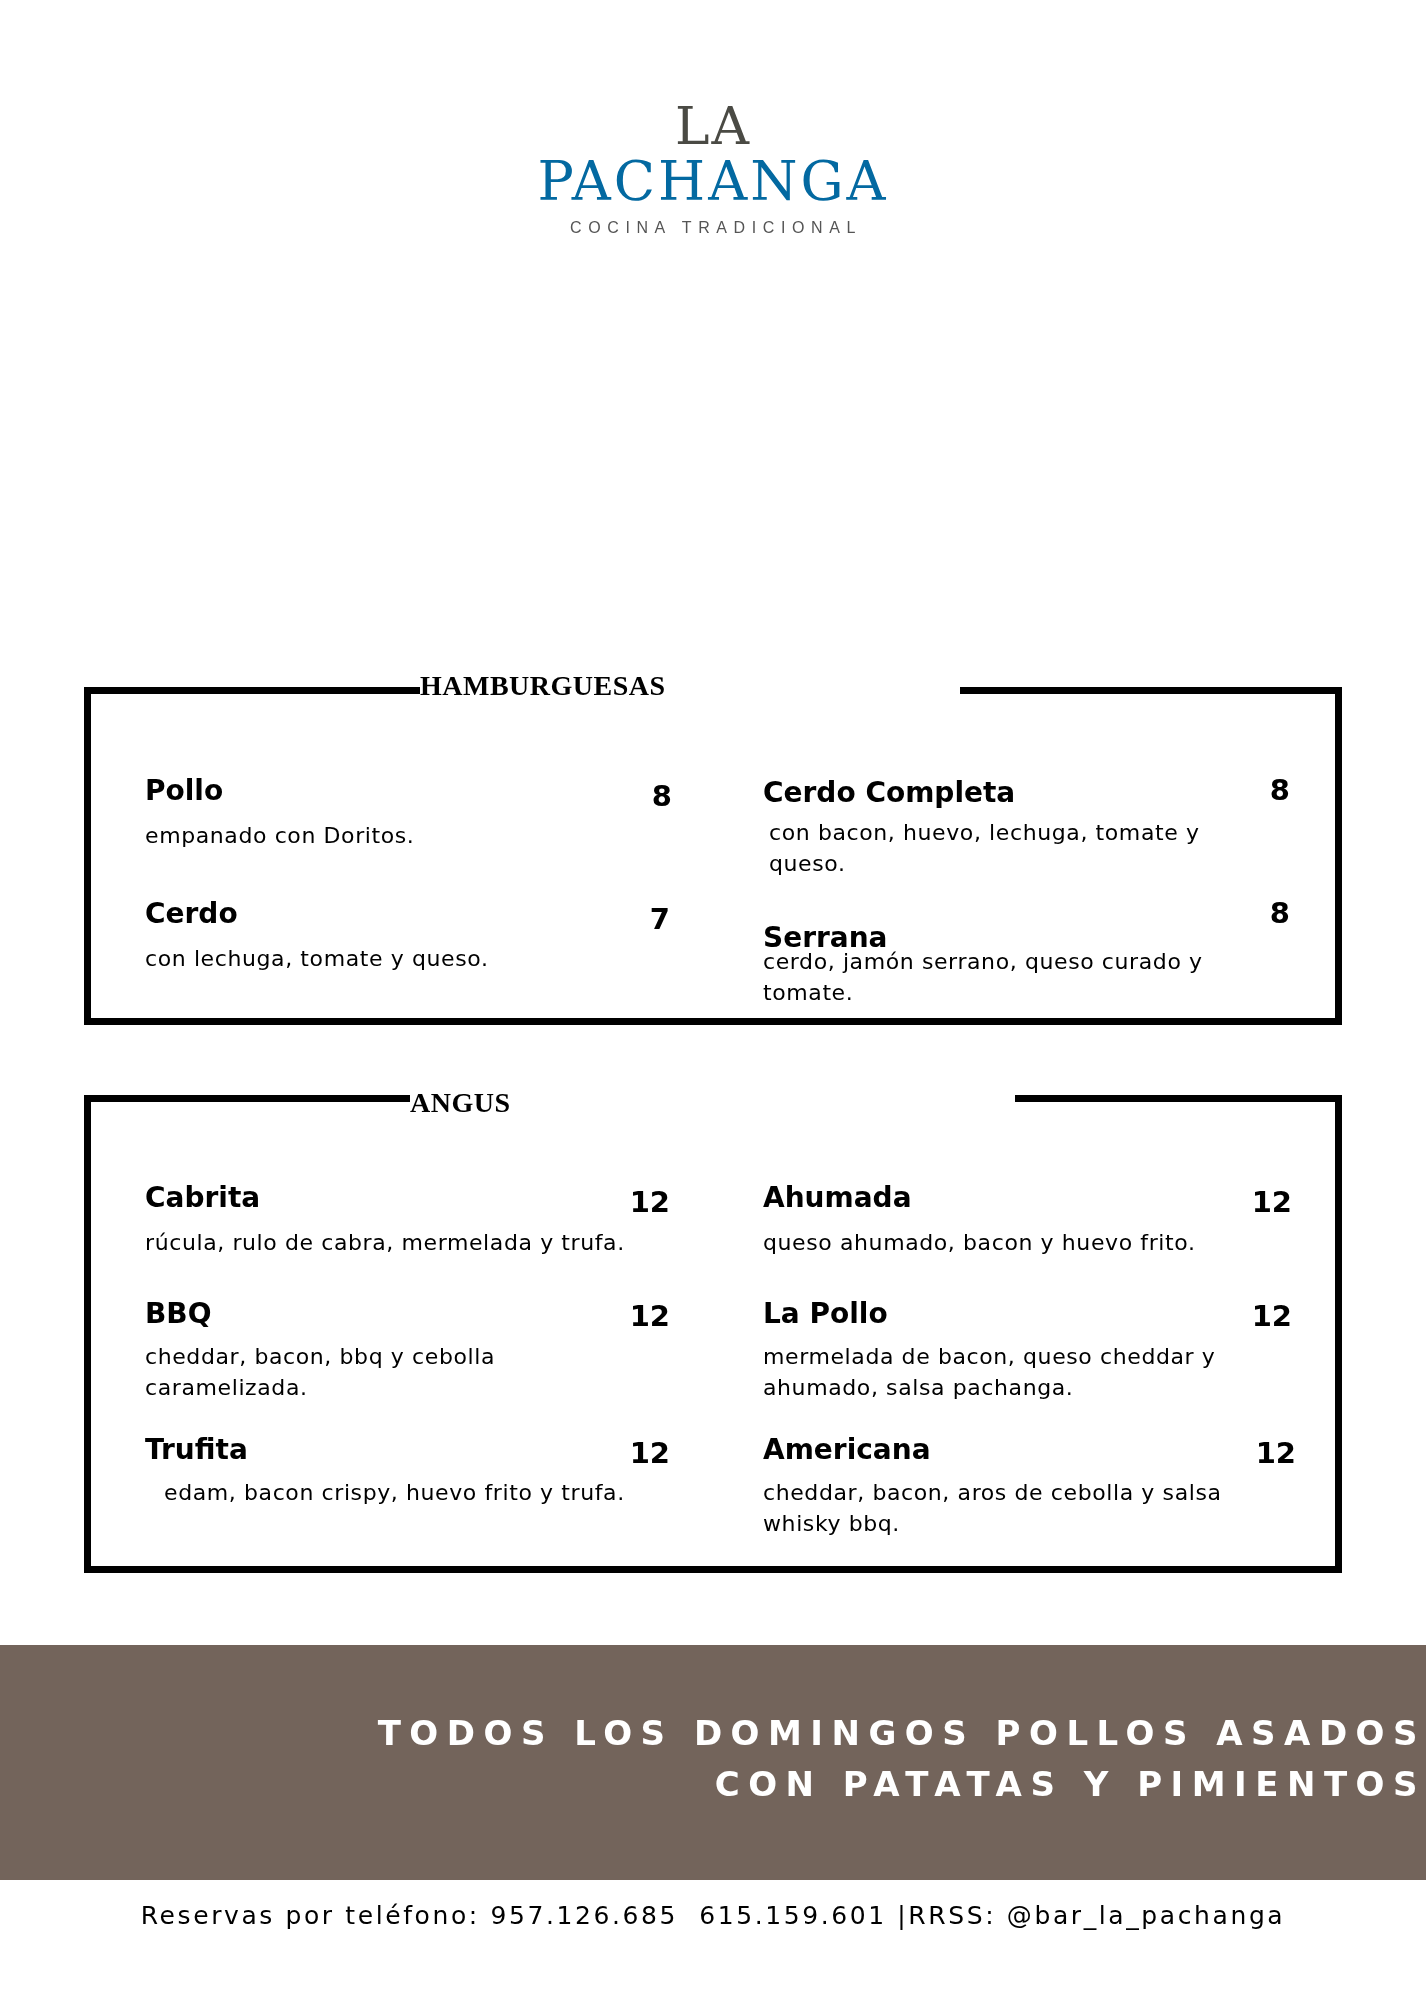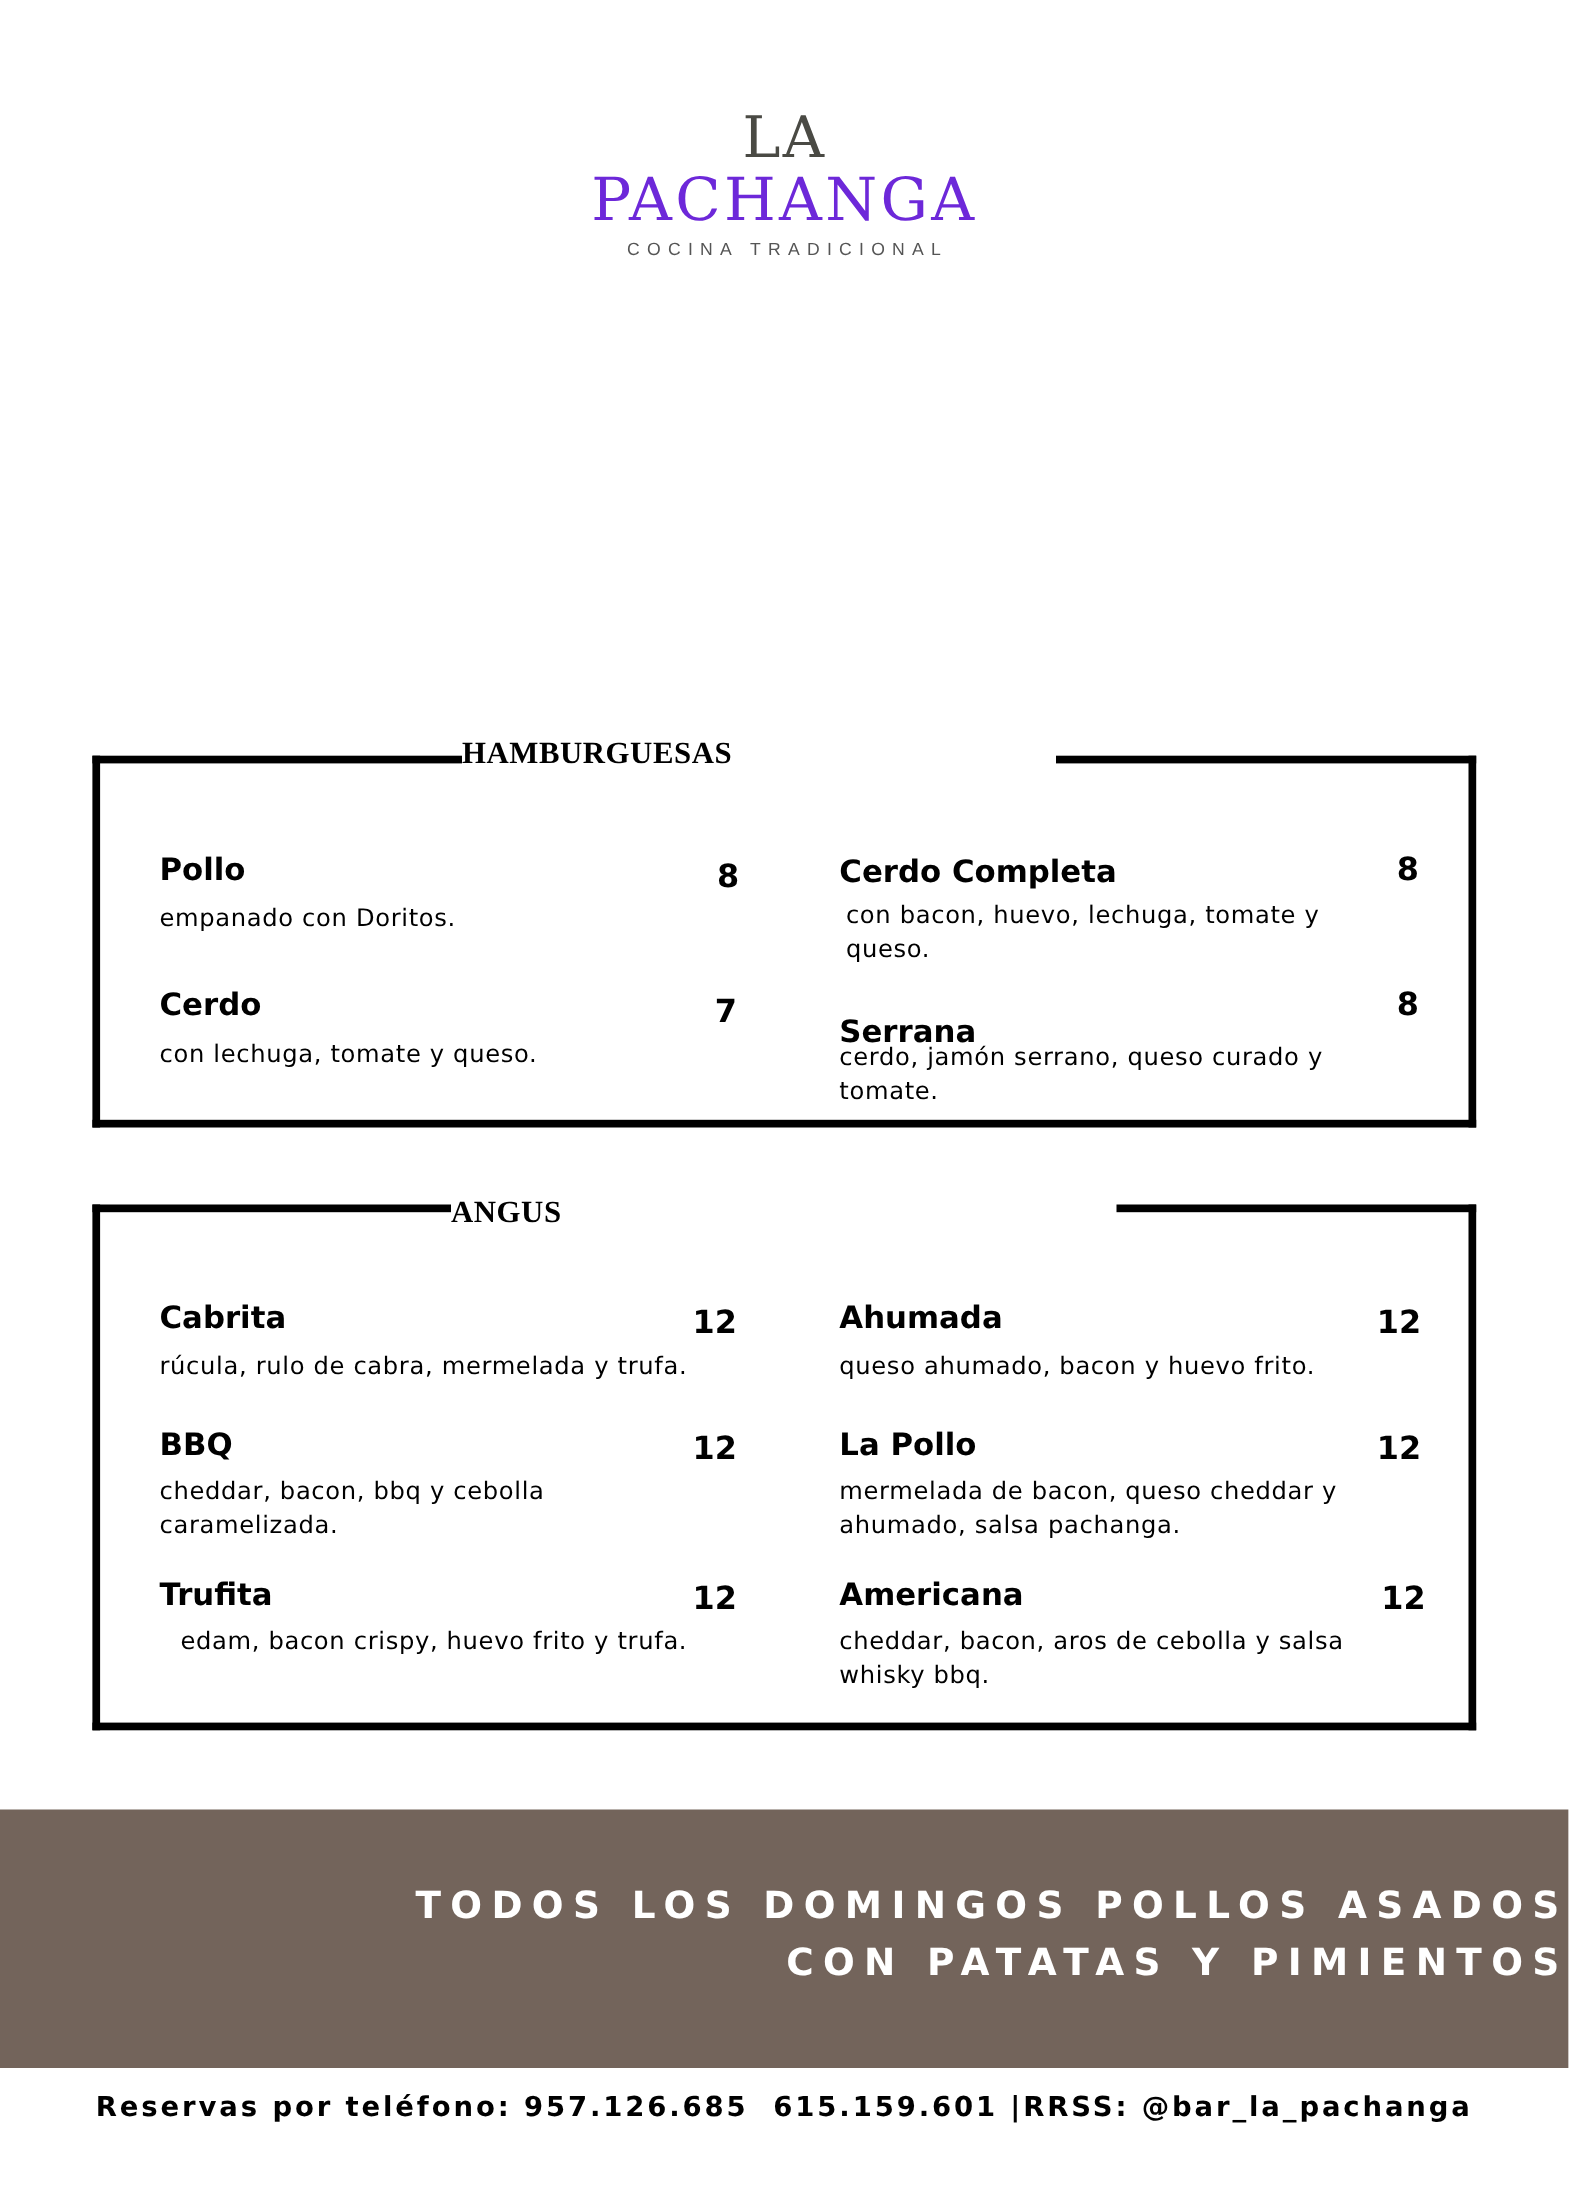--- a/index.html
+++ b/index.html
@@ -4,41 +4,41 @@
 <style>
   html, body { margin:0; padding:0; }
   body { width:1426px; height:2000px; background:#ffffff; position:relative; overflow:hidden;
          font-family:"DejaVu Sans","Liberation Sans",sans-serif; color:#000; }
   .abs { position:absolute; }
 
   
   .logo-la { left:0; width:1426px; top:98px; text-align:center; font-family:"DejaVu Serif","Liberation Serif",serif;
              font-size:52px; line-height:56px; color:#4a4a44; letter-spacing:2px; font-weight:normal; }
   .logo-name { left:0; width:1426px; top:152px; text-align:center; font-family:"DejaVu Serif","Liberation Serif",serif;
-             font-size:54px; line-height:60px; color:#6d28d9; letter-spacing:3px; font-weight:normal; }
+             font-size:54px; line-height:60px; color:#0369a1; letter-spacing:3px; font-weight:normal; }
   .logo-sub { left:0; width:1426px; top:218px; text-align:center; font-family:"Liberation Sans",sans-serif;
              font-size:16px; line-height:20px; color:#555; letter-spacing:6.6px; padding-left:6px; box-sizing:border-box; }
 
   
   .section-line { background:#000; height:7px; }
   .section-side { background:#000; width:7px; }
   .section-title { font-family:Liberation Serif, serif; font-weight:bold; font-size:28px;
                    line-height:40px; letter-spacing:0.5px; white-space:nowrap; }
 
   .item-name { font-family:"DejaVu Sans","Liberation Sans",sans-serif; font-weight:bold; font-size:28px; line-height:32px; white-space:nowrap; }
   .item-price { font-family:"DejaVu Sans","Liberation Sans",sans-serif; font-weight:bold; font-size:29px; line-height:32px; white-space:nowrap; text-align:right; }
   .item-desc { font-family:"DejaVu Sans","Liberation Sans",sans-serif; font-size:22px; line-height:31px; letter-spacing:0.6px; }
 
   
   .banner { left:0; top:1645px; width:1426px; height:235px; background:#73645b; }
   .banner-text { left:0; width:1426px; text-align:right; color:#ffffff; font-family:"DejaVu Sans","Liberation Sans",sans-serif;
                  font-weight:bold; font-size:34px; line-height:52px; letter-spacing:8.5px; }
 
   .footer { left:0; width:1426px; top:1900px; text-align:center; font-family:"DejaVu Sans","Liberation Sans",sans-serif;
-            font-weight:bold; font-size:25px; line-height:32px; letter-spacing:2.6px; white-space:nowrap; }
+            font-weight:normal; font-size:25px; line-height:32px; letter-spacing:2.6px; white-space:nowrap; }
 </style>
 </head>
 <body>
 
 <div class="abs logo-la">LA</div>
 <div class="abs logo-name">PACHANGA</div>
 <div class="abs logo-sub">COCINA TRADICIONAL</div>
 
 <div>
   <div class="abs section-line" style="left:84px; top:687px; width:336px;"></div>

